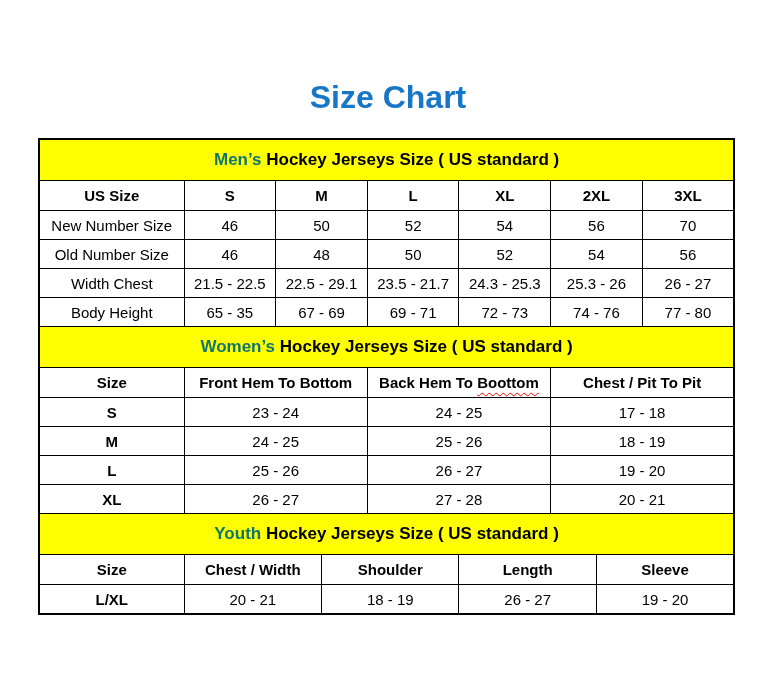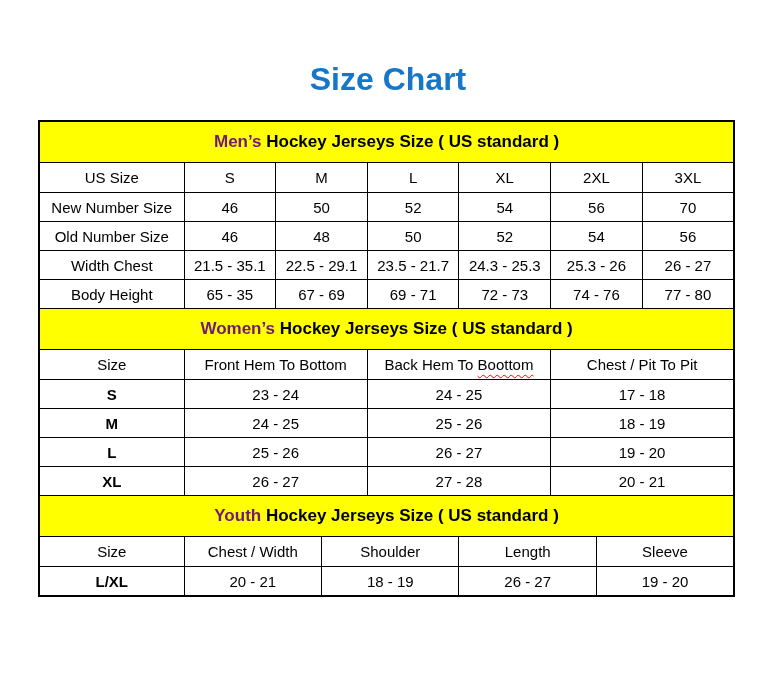--- a/index.html
+++ b/index.html
@@ -4,21 +4,21 @@
 <style>
   html, body {
     margin: 0;
     padding: 0;
     background: #ffffff;
     width: 776px;
     height: 692px;
     font-family: "Liberation Sans", sans-serif;
     color: #000000;
   }
-  .page { padding-top: 58px; }
+  .page { padding-top: 76px; }
   .title {
     margin: 0 0 0 0;
     text-align: center;
     font-size: 32px;
     font-weight: 700;
     color: #1777C6;
     line-height: 42px;
     letter-spacing: 0px;
   }
   table.chart {
@@ -35,25 +35,25 @@
     padding: 0 2px;
     overflow: hidden;
     white-space: nowrap;
   }
   tr.banner td {
     background: #FFFF00;
     height: 40px;
     font-size: 17px;
     font-weight: 700;
   }
-  tr.banner .hl { color: #701a75; }
+  tr.banner .hl { color: #0f766e; }
   tr.head th {
     height: 29px;
     font-size: 15px;
-    font-weight: 400;
+    font-weight: 700;
     background: #ffffff;
   }
   tr.data td {
     height: 28px;
     font-size: 15px;
     font-weight: 400;
     background: #ffffff;
   }
   tr.data td.blabel { font-weight: 700; }
   .squiggle {
@@ -112,21 +112,21 @@
         <td>Old Number Size</td>
         <td colspan="2">46</td>
         <td colspan="2">48</td>
         <td colspan="2">50</td>
         <td colspan="2">52</td>
         <td colspan="2">54</td>
         <td colspan="2">56</td>
       </tr>
       <tr class="data">
         <td>Width Chest</td>
-        <td colspan="2">21.5 - 35.1</td>
+        <td colspan="2">21.5 - 22.5</td>
         <td colspan="2">22.5 - 29.1</td>
         <td colspan="2">23.5 - 21.7</td>
         <td colspan="2">24.3 - 25.3</td>
         <td colspan="2">25.3 - 26</td>
         <td colspan="2">26 - 27</td>
       </tr>
       <tr class="data">
         <td>Body Height</td>
         <td colspan="2">65 - 35</td>
         <td colspan="2">67 - 69</td>

